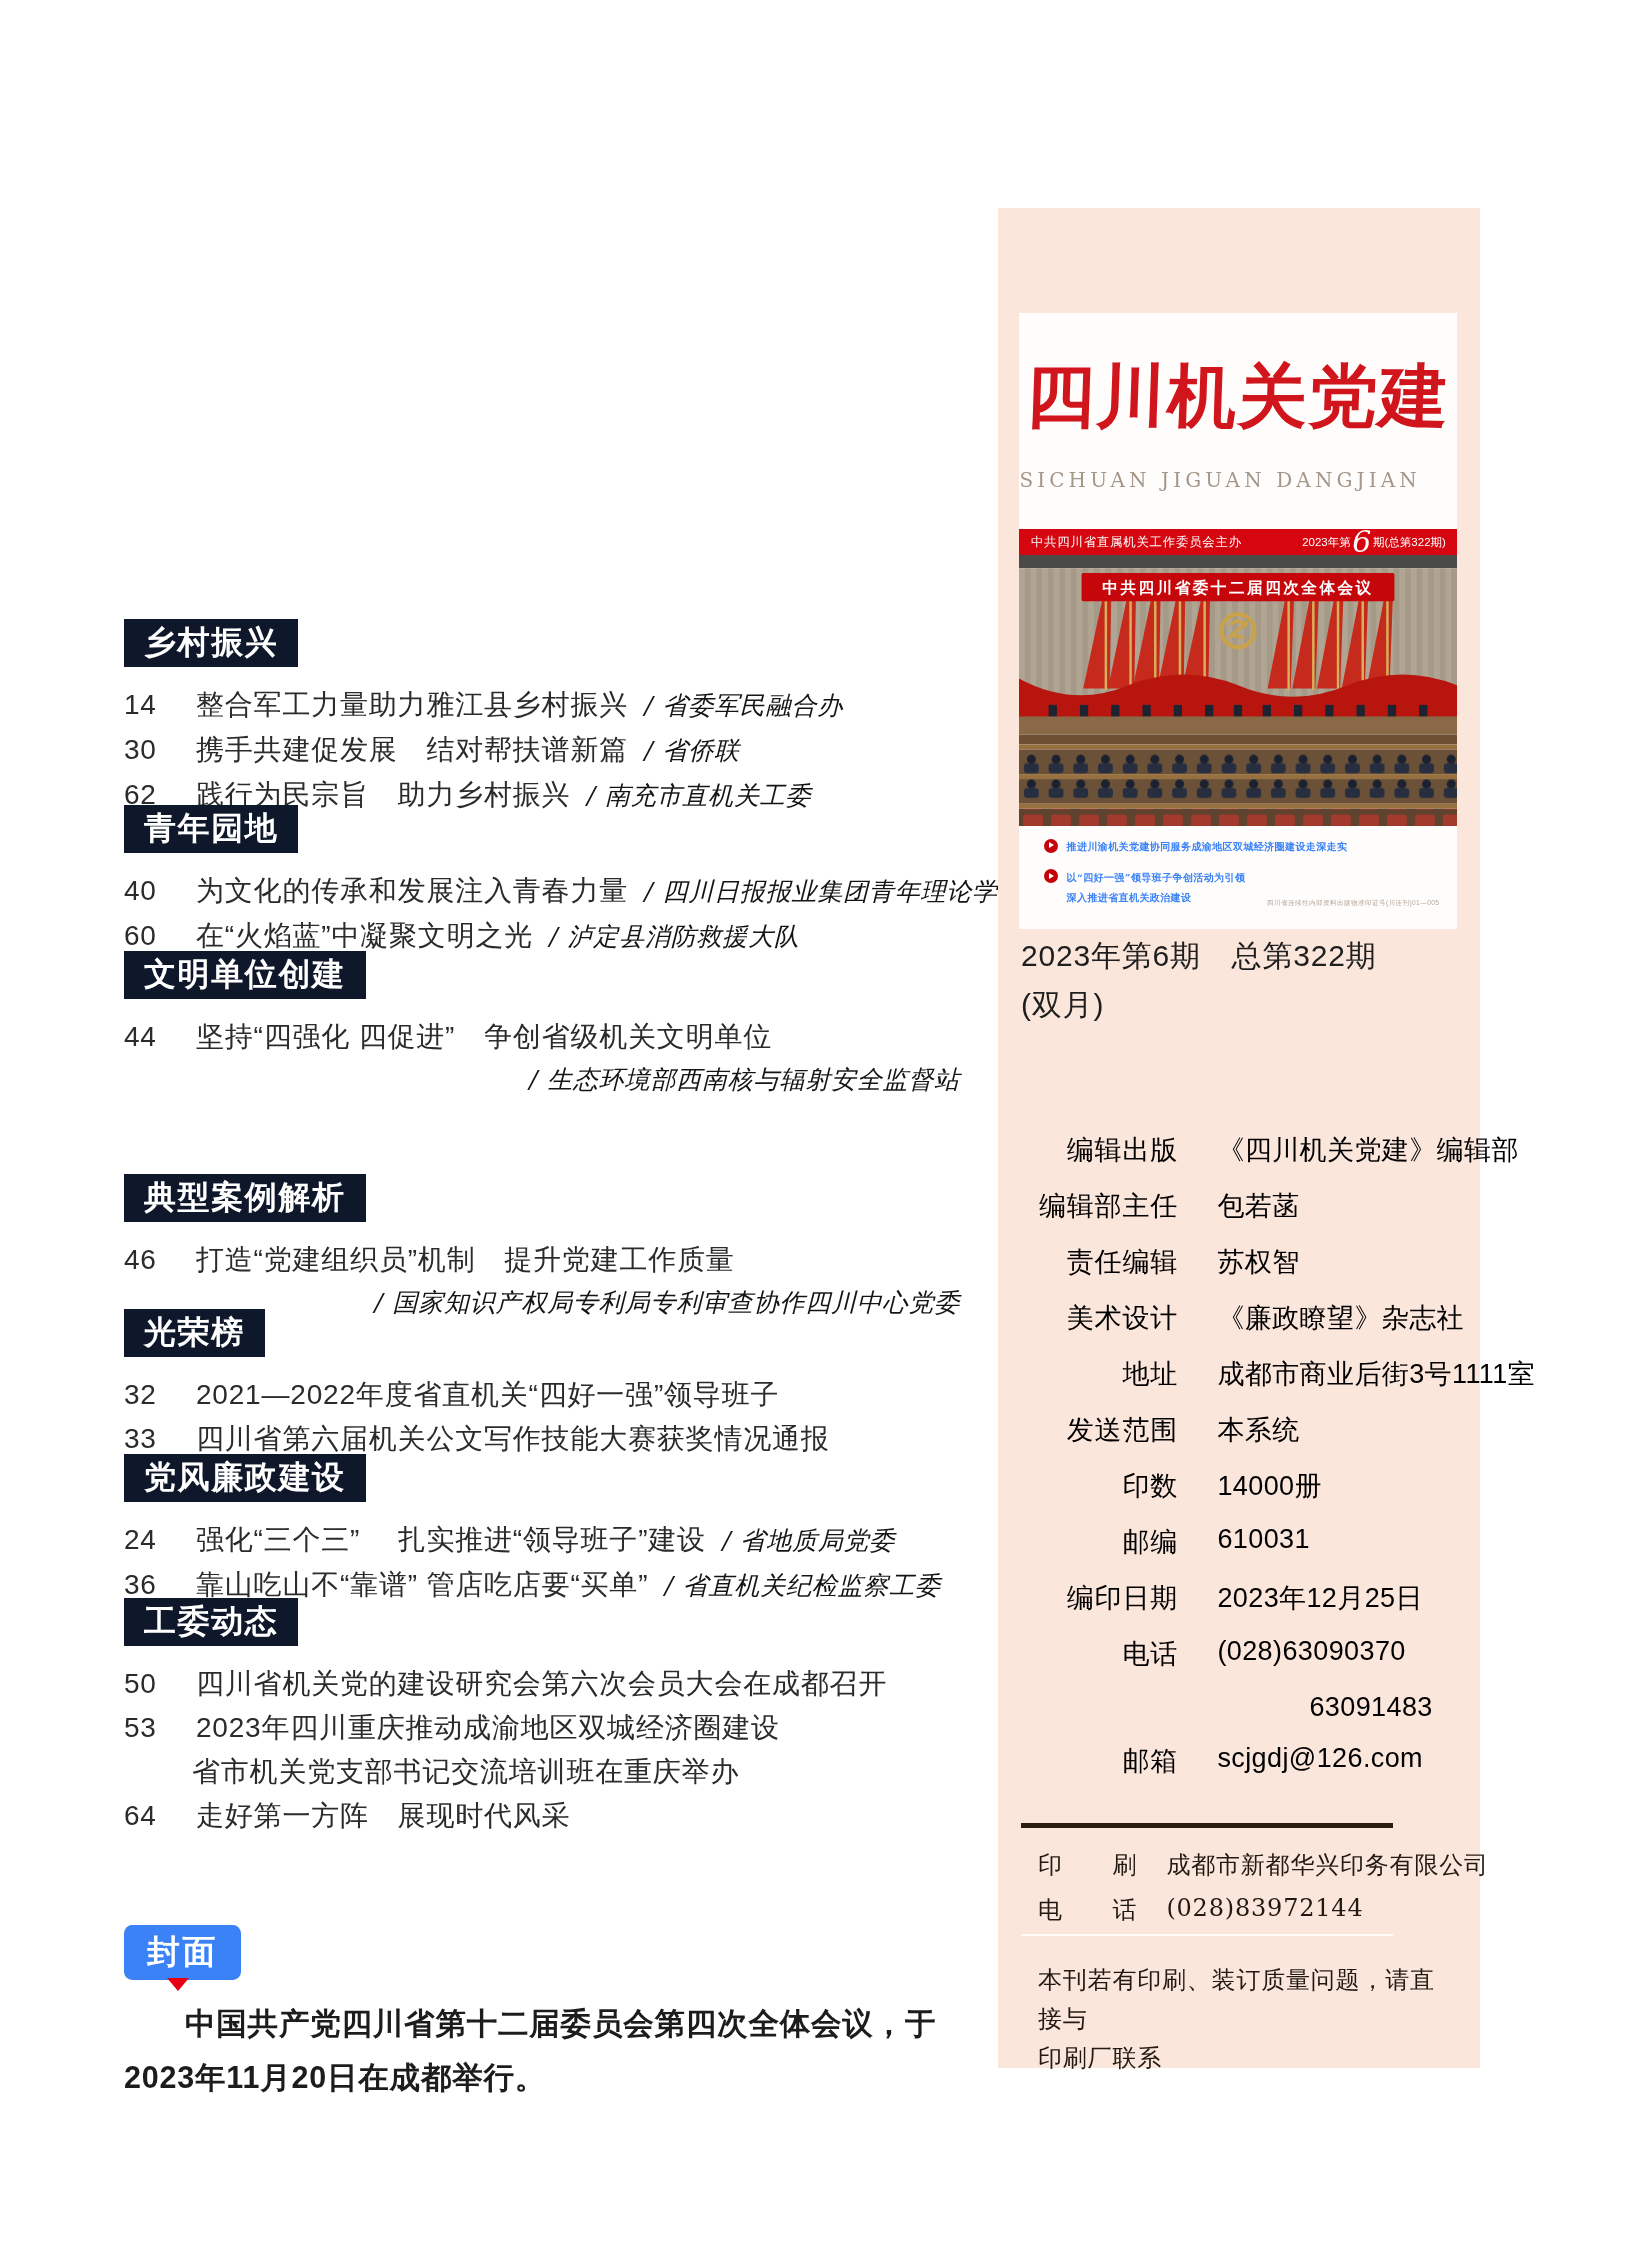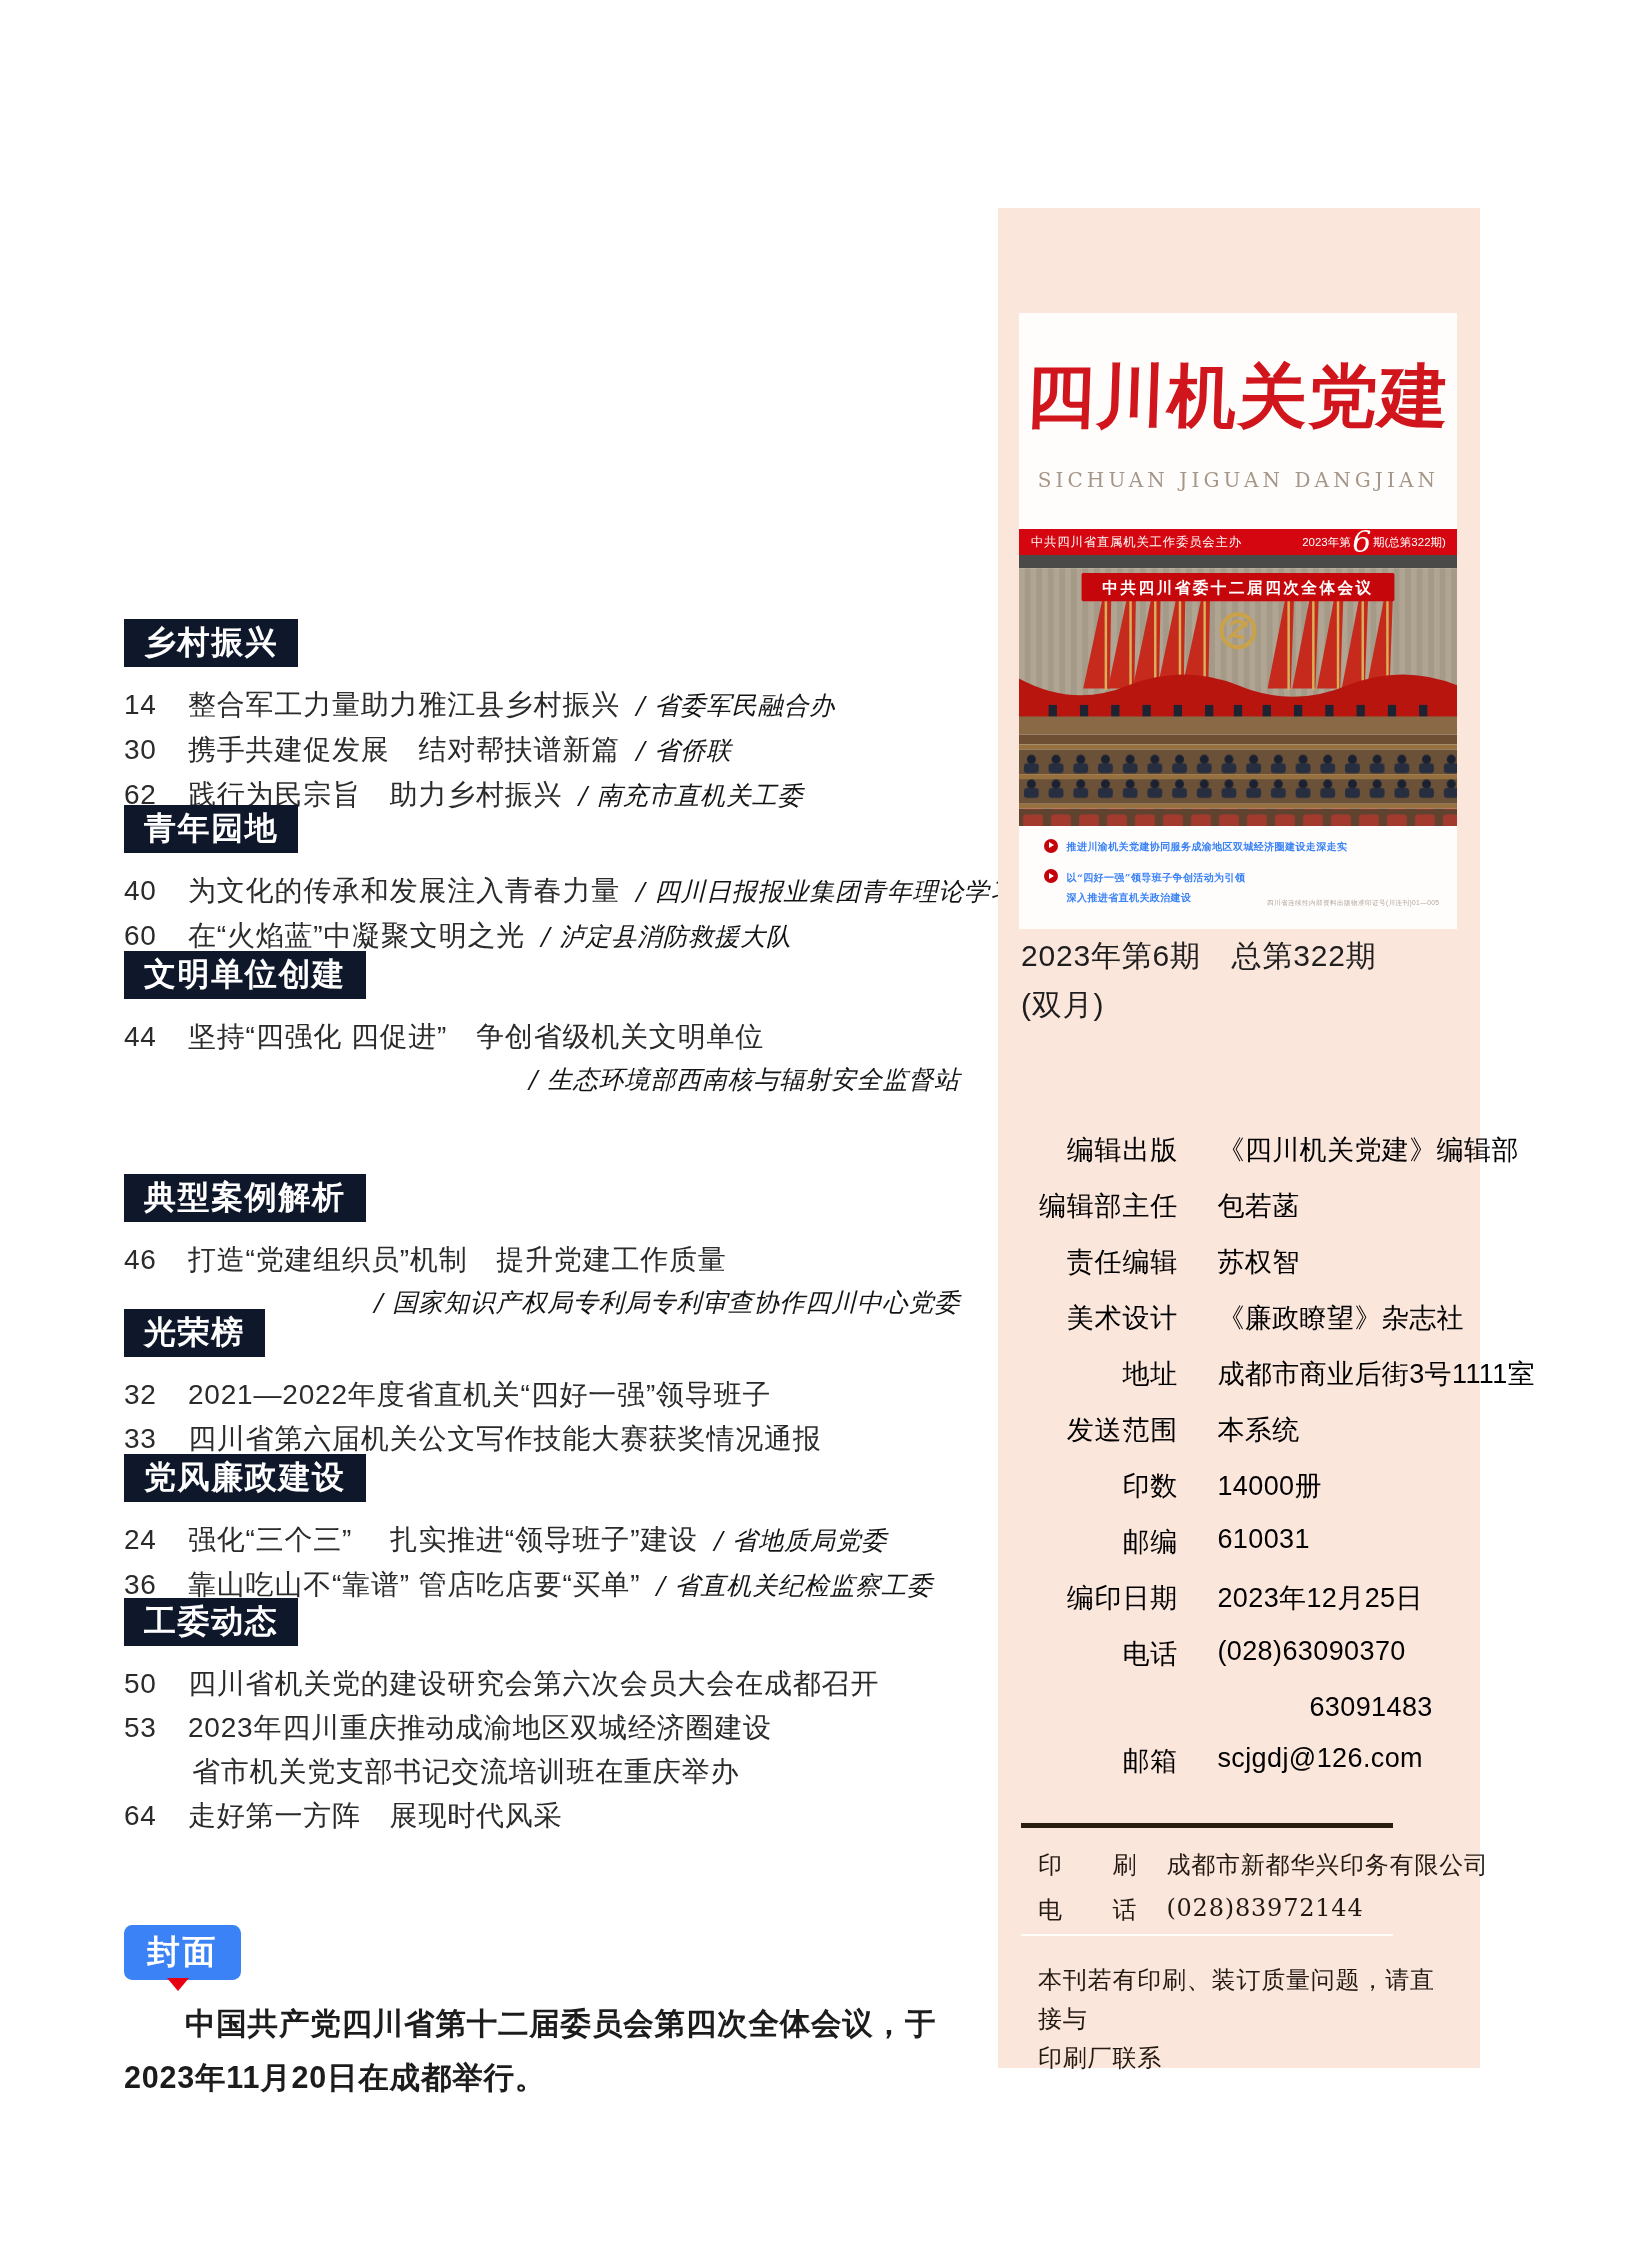--- a/index.html
+++ b/index.html
@@ -7,21 +7,21 @@
         font-family:"Liberation Sans","DejaVu Sans",sans-serif;color:#262626;}
 
   
   #toc-root{position:absolute;left:124px;top:0;width:861px;}
   .toc-section{position:absolute;left:0;width:861px;}
   .sec-badge{display:inline-block;background:#0f172a;color:#fff;font-weight:bold;
              font-size:32px;line-height:1;padding:7.4px 20px 8.2px 20px;letter-spacing:1.6px;}
   .sec-items{margin-top:16.5px;}
   .toc-item{font-size:28px;line-height:44px;color:#2b2b2b;white-space:nowrap;}
   .toc-item .pg{display:inline-block;width:48px;letter-spacing:0.8px;}
-  .toc-item .ttl{margin-left:16px;letter-spacing:0.8px;}
+  .toc-item .ttl{margin-left:24px;letter-spacing:0.8px;}
   .toc-item .ttl2{display:block;margin-left:68px;letter-spacing:0.8px;}
   .author{font-family:"DejaVu Serif","Liberation Serif",serif;font-style:italic;
           font-size:25px;color:#141414;margin-left:16.5px;letter-spacing:0.8px;}
   .author-line{display:block;text-align:right;padding-right:25px;font-size:25px;
                line-height:41px;white-space:nowrap;}
   .author-line .author{margin-left:0;}
 
   
   .cover-badge{position:absolute;left:124px;top:1925px;background:#3b82f6;color:#fff;
                font-weight:bold;font-size:33px;line-height:1;padding:10px 23px 11.5px 23px;
@@ -33,21 +33,21 @@
               line-height:54px;color:#1c1c1c;font-weight:bold;letter-spacing:0.8px;}
   .cover-note .ind{text-indent:2em;}
 
   
   .panel{position:absolute;left:998px;top:208px;width:482px;height:1860px;background:#fbe6dc;}
 
   .cover-card{position:absolute;left:21.4px;top:105px;width:438px;height:616px;background:#fffdfb;}
   .mag-title{position:absolute;left:0;top:48px;width:100%;text-align:center;color:#d0151c;
              font-family:"DejaVu Serif","Liberation Serif",serif;font-weight:bold;
              font-size:69px;line-height:1;letter-spacing:1.6px;transform:skewX(-2deg);white-space:nowrap;}
-  .mag-sub{position:absolute;left:0;top:155px;width:100%;text-align:center;color:#a5968a;
+  .mag-sub{position:absolute;left:0;top:155px;width:100%;text-align:left;color:#a5968a;
            font-family:"DejaVu Serif","Liberation Serif",serif;font-size:20px;
            letter-spacing:4.1px;white-space:nowrap;}
   .mag-bar{position:absolute;left:0;top:216px;width:438px;height:26px;background:#d5060f;
            display:flex;align-items:center;justify-content:space-between;box-sizing:border-box;
            padding:0 11.5px;color:#fff;}
   .mag-bar .l{font-size:12.4px;letter-spacing:0.8px;}
   .mag-bar .r{font-size:11.5px;display:flex;align-items:center;white-space:nowrap;}
   .mag-bar .big6{font-family:"DejaVu Serif","Liberation Serif",serif;font-style:italic;
                  font-size:30px;line-height:0.8;margin:0 1.6px;}
   .mag-photo{position:absolute;left:0;top:242px;width:438px;height:271px;}

